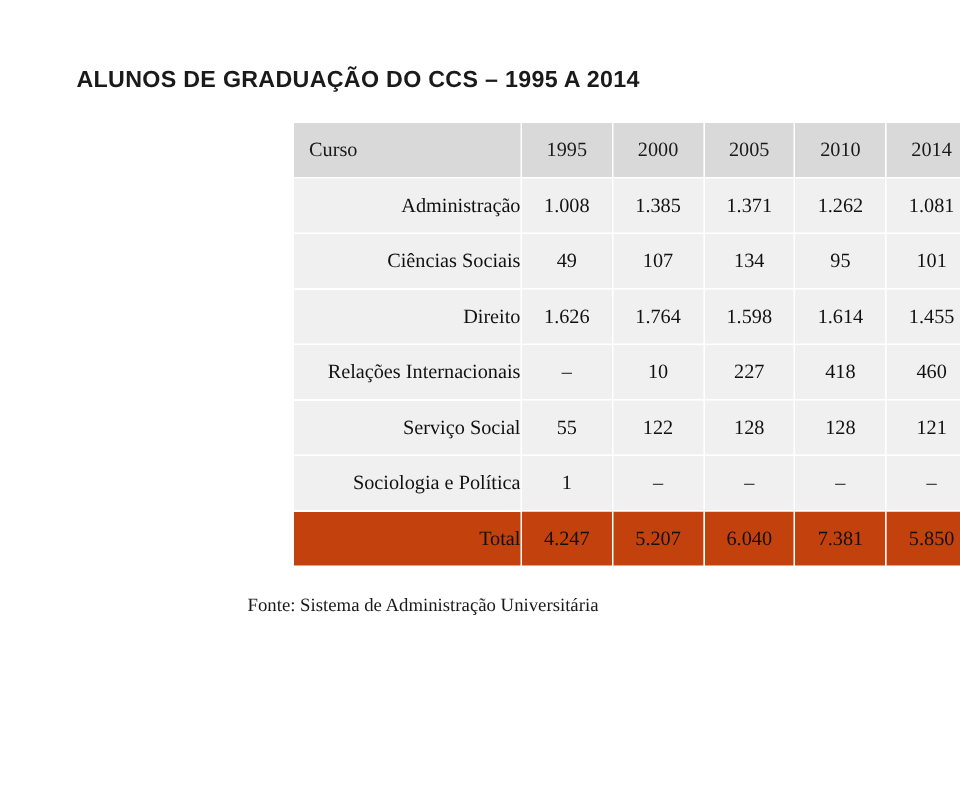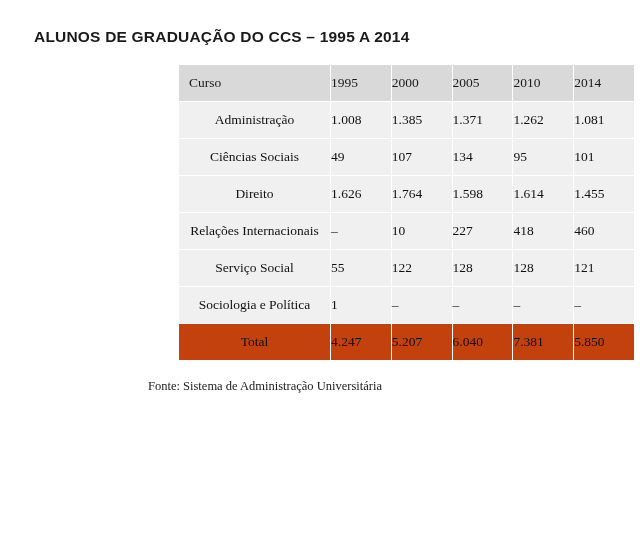--- a/index.html
+++ b/index.html
@@ -12,21 +12,21 @@
     background: #ffffff;
     font-family: "Liberation Serif", serif;
     color: #111111;
     overflow: hidden;
   }
   .page {
     position: relative;
     width: 640px;
     height: 534px;
     box-sizing: border-box;
-    padding: 0;
+    padding: 17px;
   }
   .title {
     font-family: "Liberation Sans", sans-serif;
     font-weight: bold;
     font-size: 15.5px;
     letter-spacing: 0.2px;
     color: #1a1a1a;
     padding: 28px 0 0 34px;
   }
   .table-wrap {
@@ -53,38 +53,38 @@
     font-weight: normal;
     font-size: 13.5px;
     color: #1a1a1a;
   }
   .hdr-row th.course-col {
     text-align: left;
     padding-left: 10px;
     background: #d9d9d9;
   }
   .hdr-row th.year-col {
-    text-align: left;
+    text-align: center;
   }
   col.c-course { width: 152px; }
   col.c-year { width: 60.8px; }
 
   tbody tr td {
     background: #f0f0f0;
     font-size: 13.5px;
   }
   td.course-cell {
-    text-align: center;
+    text-align: right;
     padding-left: 10px;
     white-space: nowrap;
     overflow: hidden;
     text-overflow: ellipsis;
   }
   td.num-cell {
-    text-align: left;
+    text-align: center;
   }
   tr.total-row td {
     background: #c2410c;
     font-weight: bold;
   }
   tr.total-row td.course-cell {
     font-weight: normal;
   }
   tr.total-row td.num-cell {
     font-weight: normal;

